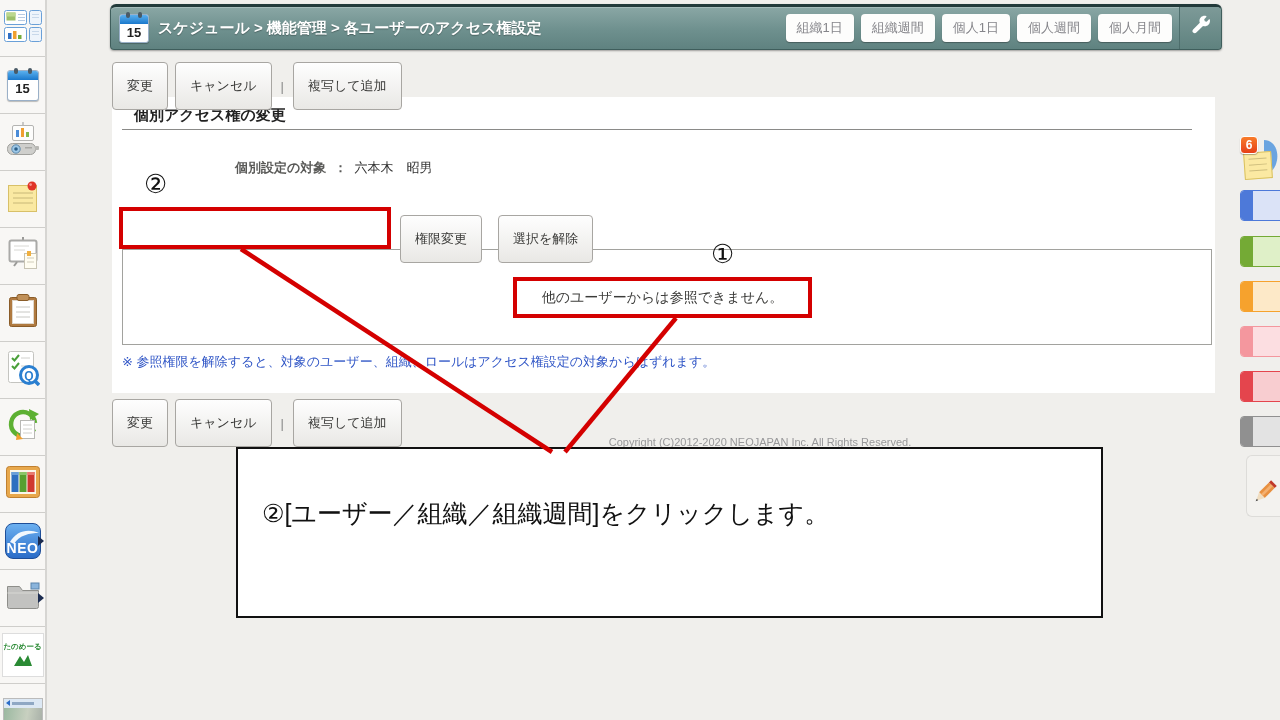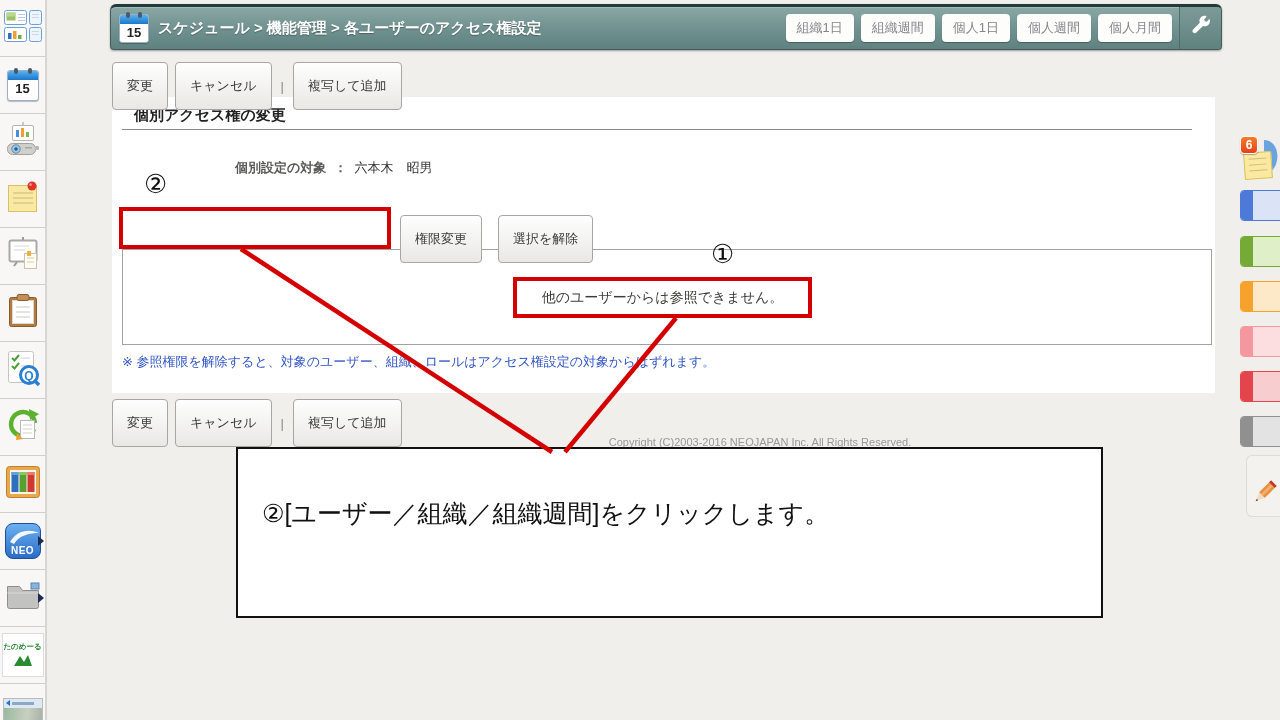--- a/index.html
+++ b/index.html
@@ -10,21 +10,21 @@
   
   .lsb { position:absolute; left:0; top:0; width:47px; height:720px; background:#f8f7f5; border-right:2px solid #d6d5d2; z-index:3; }
   .lsb-cell { height:57px; border-bottom:1px solid #cfcecb; display:flex; align-items:center; justify-content:center; position:relative; cursor:pointer; }
   .cal { width:30px; height:29px; background:#fff; border:1px solid #9ab0c8; border-radius:3px; position:relative; box-shadow:0 1px 1px rgba(0,0,0,.25); }
   .cal .peg { position:absolute; top:-3px; width:4px; height:6px; background:#4a5a66; border-radius:2px; }
   .cal .peg.p1{ left:6px; } .cal .peg.p2{ right:6px; }
   .cal-top { height:9px; background:linear-gradient(#5ab0ee,#1a78cc); border-radius:2px 2px 0 0; }
   .cal-num { text-align:center; font-size:13px; font-weight:bold; color:#222; line-height:17px; }
   .neo-ic { width:36px; height:36px; border-radius:8px; background:linear-gradient(#6cb0f0,#2a6cc8); border:1px solid #1e4e98; position:relative; overflow:hidden; }
   .neo-ic .swoosh { position:absolute; top:2px; left:0; }
-  .neo-lbl { position:absolute; bottom:2px; width:100%; text-align:center; font-size:10px; font-weight:bold; color:#fff; letter-spacing:.5px; }
+  .neo-lbl { position:absolute; bottom:2px; width:100%; text-align:center; font-size:14px; font-weight:bold; color:#fff; letter-spacing:.5px; }
   .side-arrow { position:absolute; right:1px; top:50%; margin-top:-5px; width:0; height:0; border-left:6px solid #1c2c50; border-top:5px solid transparent; border-bottom:5px solid transparent; }
   .ad1 { width:42px; height:44px; background:#fff; border:1px solid #ddd; display:flex; flex-direction:column; align-items:center; justify-content:center; gap:2px; }
   .ad1-txt { font-size:7.5px; font-weight:bold; color:#2a8a34; white-space:nowrap; }
   .ad2 { width:40px; height:30px; border:1px solid #bbb; overflow:hidden; }
   .ad2-top { height:9px; background:#dce8f4; display:flex; align-items:center; gap:2px; padding-left:2px; }
   .ad2-tri { width:0; height:0; border-right:4px solid #2a6cc8; border-top:3px solid transparent; border-bottom:3px solid transparent; }
   .ad2-dash { width:22px; height:3px; background:#8fa8c4; }
   .ad2-body { height:14px; background:linear-gradient(100deg,#9ab8a0,#c8d0c0 60%,#a8b0a8); }
 
   
@@ -292,21 +292,21 @@
   <div class="listbox"></div>
   <div class="note">※ 参照権限を解除すると、対象のユーザー、組織、ロールはアクセス権設定の対象からはずれます。</div>
 
   <div class="tb bottom">
     <span class="btn">変更</span>
     <span class="btn">キャンセル</span>
     <span class="tb-sep">|</span>
     <span class="btn">複写して追加</span>
   </div>
 
-  <div class="copyright">Copyright (C)2003-2016 NEOJAPAN Inc. All Rights Reserved.</div>
+  <div class="copyright">Copyright (C)2012-2020 NEOJAPAN Inc. All Rights Reserved.</div>
 
   <div class="marker m2">②</div>
   <div class="marker m1">①</div>
   <div class="redbox rb1"></div>
   <div class="redbox rb2">
     <span class="empty-msg">他のユーザーからは参照できません。</span>
   </div>
 
   <div class="callout">
     <div>②[ユーザー／組織／組織週間]をクリックします。</div>

